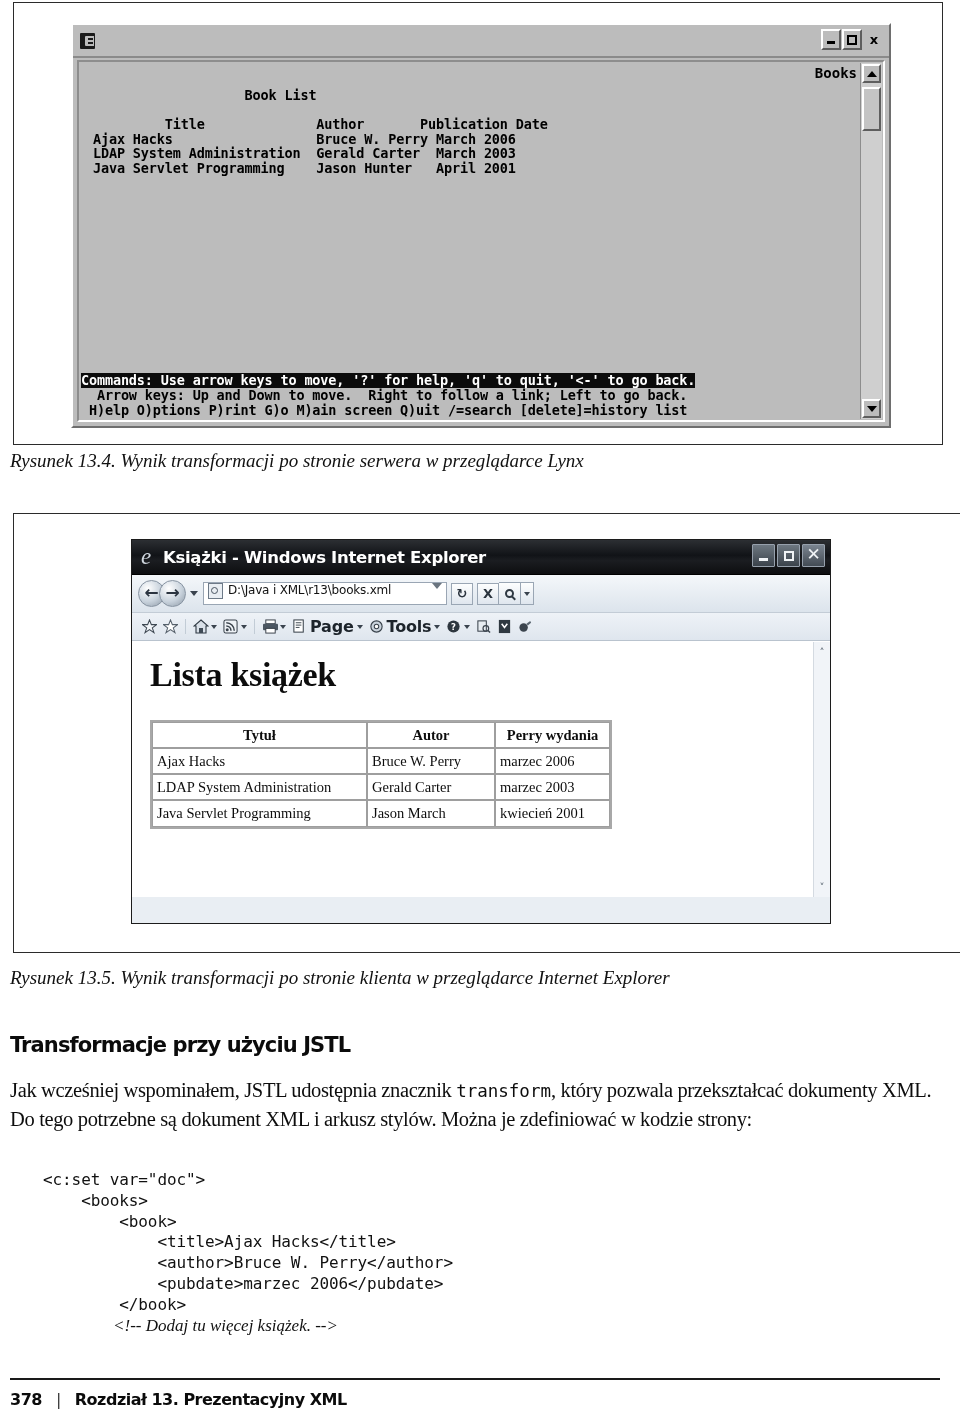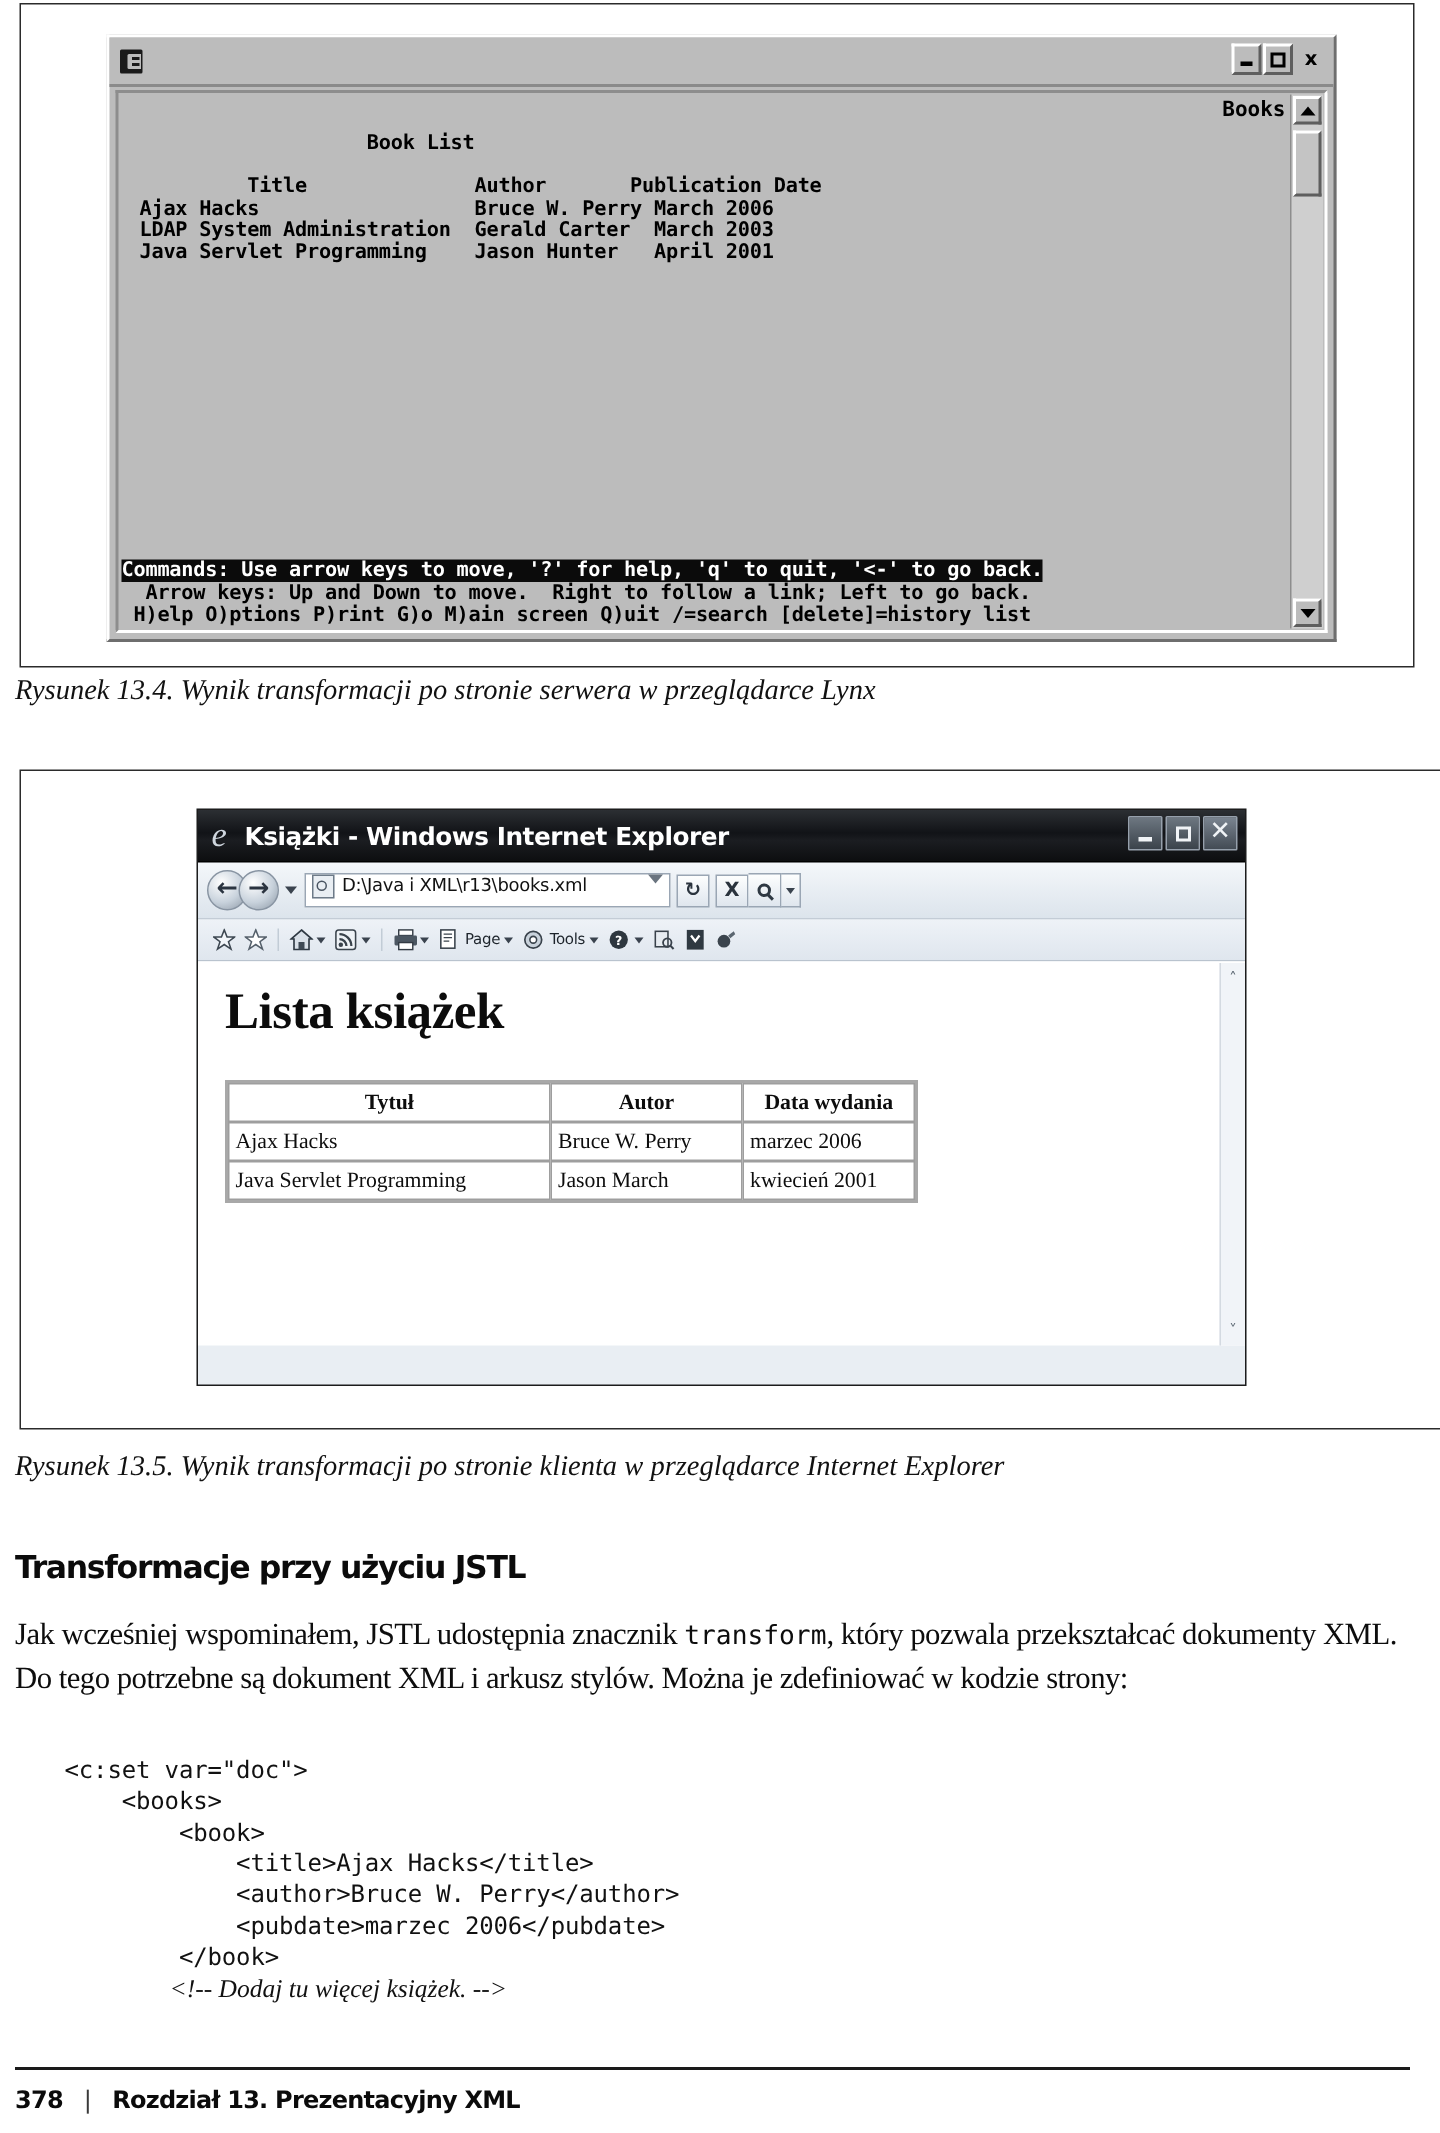--- a/index.html
+++ b/index.html
@@ -497,23 +497,24 @@
   }
   .cmd-item {
     display: flex;
     align-items: center;
     gap: 3px;
     padding: 0 2px;
     height: 22px;
   }
   .cmd-label {
     font-family: "DejaVu Sans", sans-serif;
-    font-size: 10px;
+    font-size: 16px;
     color: #1d242b;
     letter-spacing: -0.2px;
+    font-weight: bold;
   }
   .cmd-sep {
     width: 1px;
     height: 15px;
     background: #c2ccd6;
     margin: 0 3px;
   }
   .star {
     width: 15px; height: 15px;
     position: relative;
@@ -923,26 +924,31 @@
     </div>
 
     <div class="ie-page">
       <div class="ie-h1">Lista książek</div>
 
       <table class="books-table">
         <tbody>
             <tr>
           <td class="th c0">Tytuł</td>
           <td class="th c1">Autor</td>
-          <td class="th c2">Data wydania</td>
+          <td class="th c2">Perry wydania</td>
         </tr>
         <tr>
           <td class="c0">Ajax Hacks</td>
           <td class="c1">Bruce W. Perry</td>
           <td class="c2">marzec 2006</td>
+        </tr>
+        <tr>
+          <td class="c0">LDAP System Administration</td>
+          <td class="c1">Gerald Carter</td>
+          <td class="c2">marzec 2003</td>
         </tr>
         <tr>
           <td class="c0">Java Servlet Programming</td>
           <td class="c1">Jason March</td>
           <td class="c2">kwiecień 2001</td>
         </tr>
       </tbody>
         </table>
 
       <div class="ie-pagescroll">

